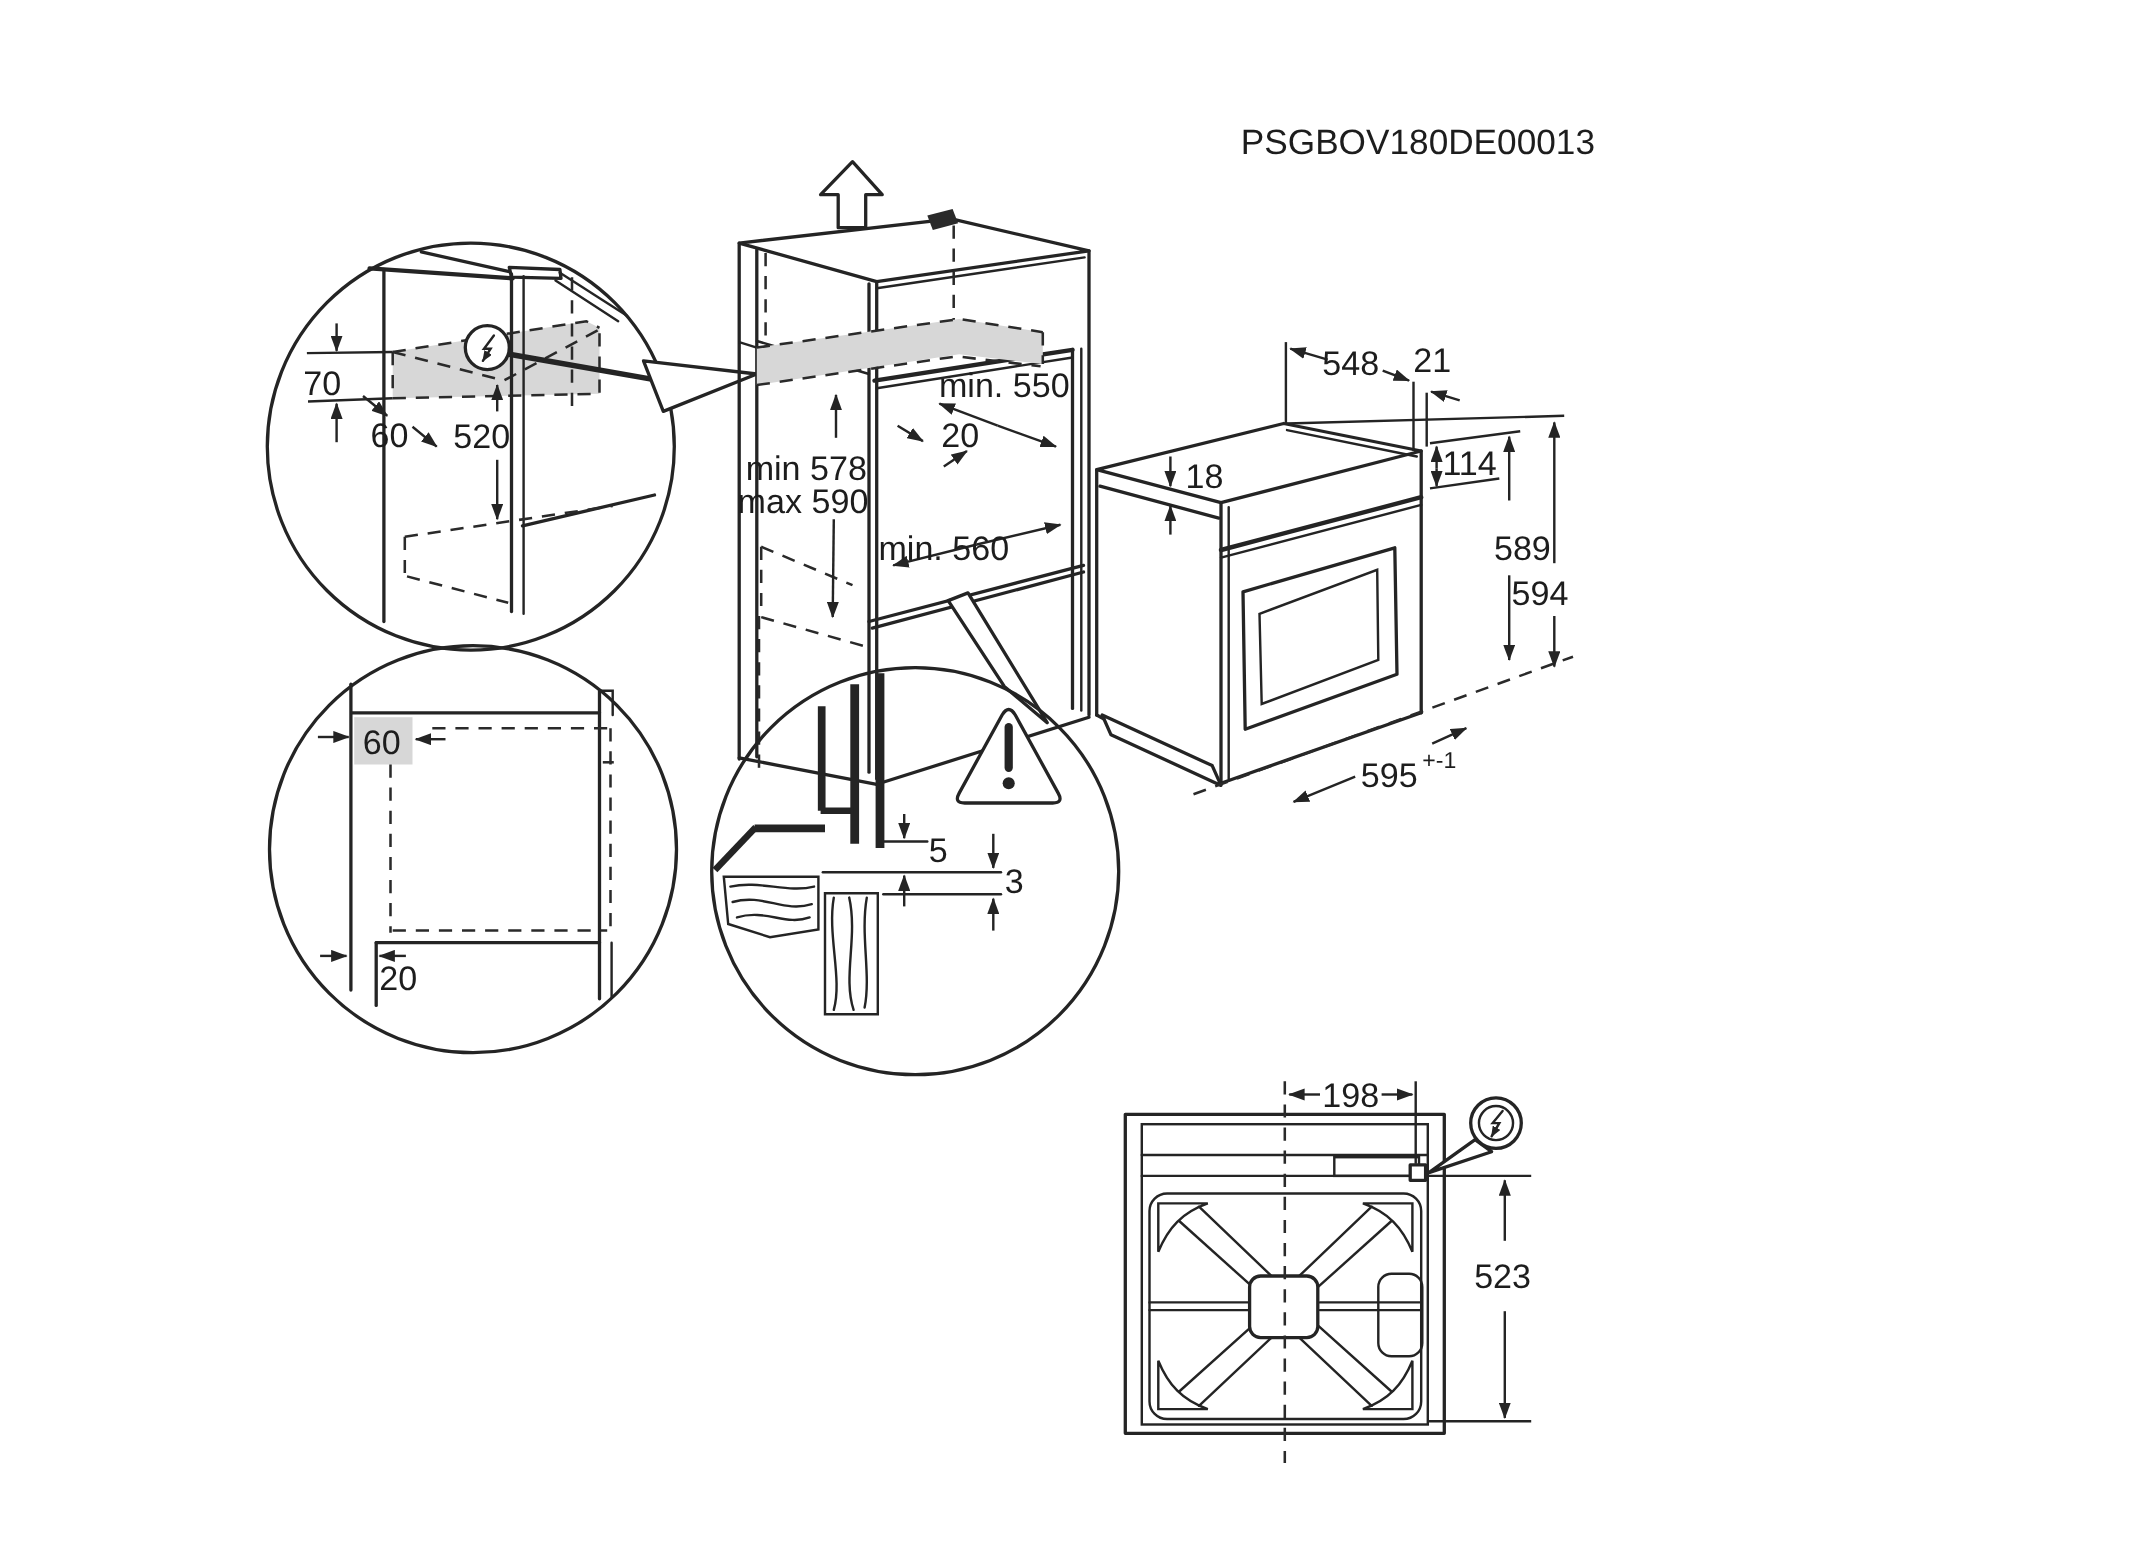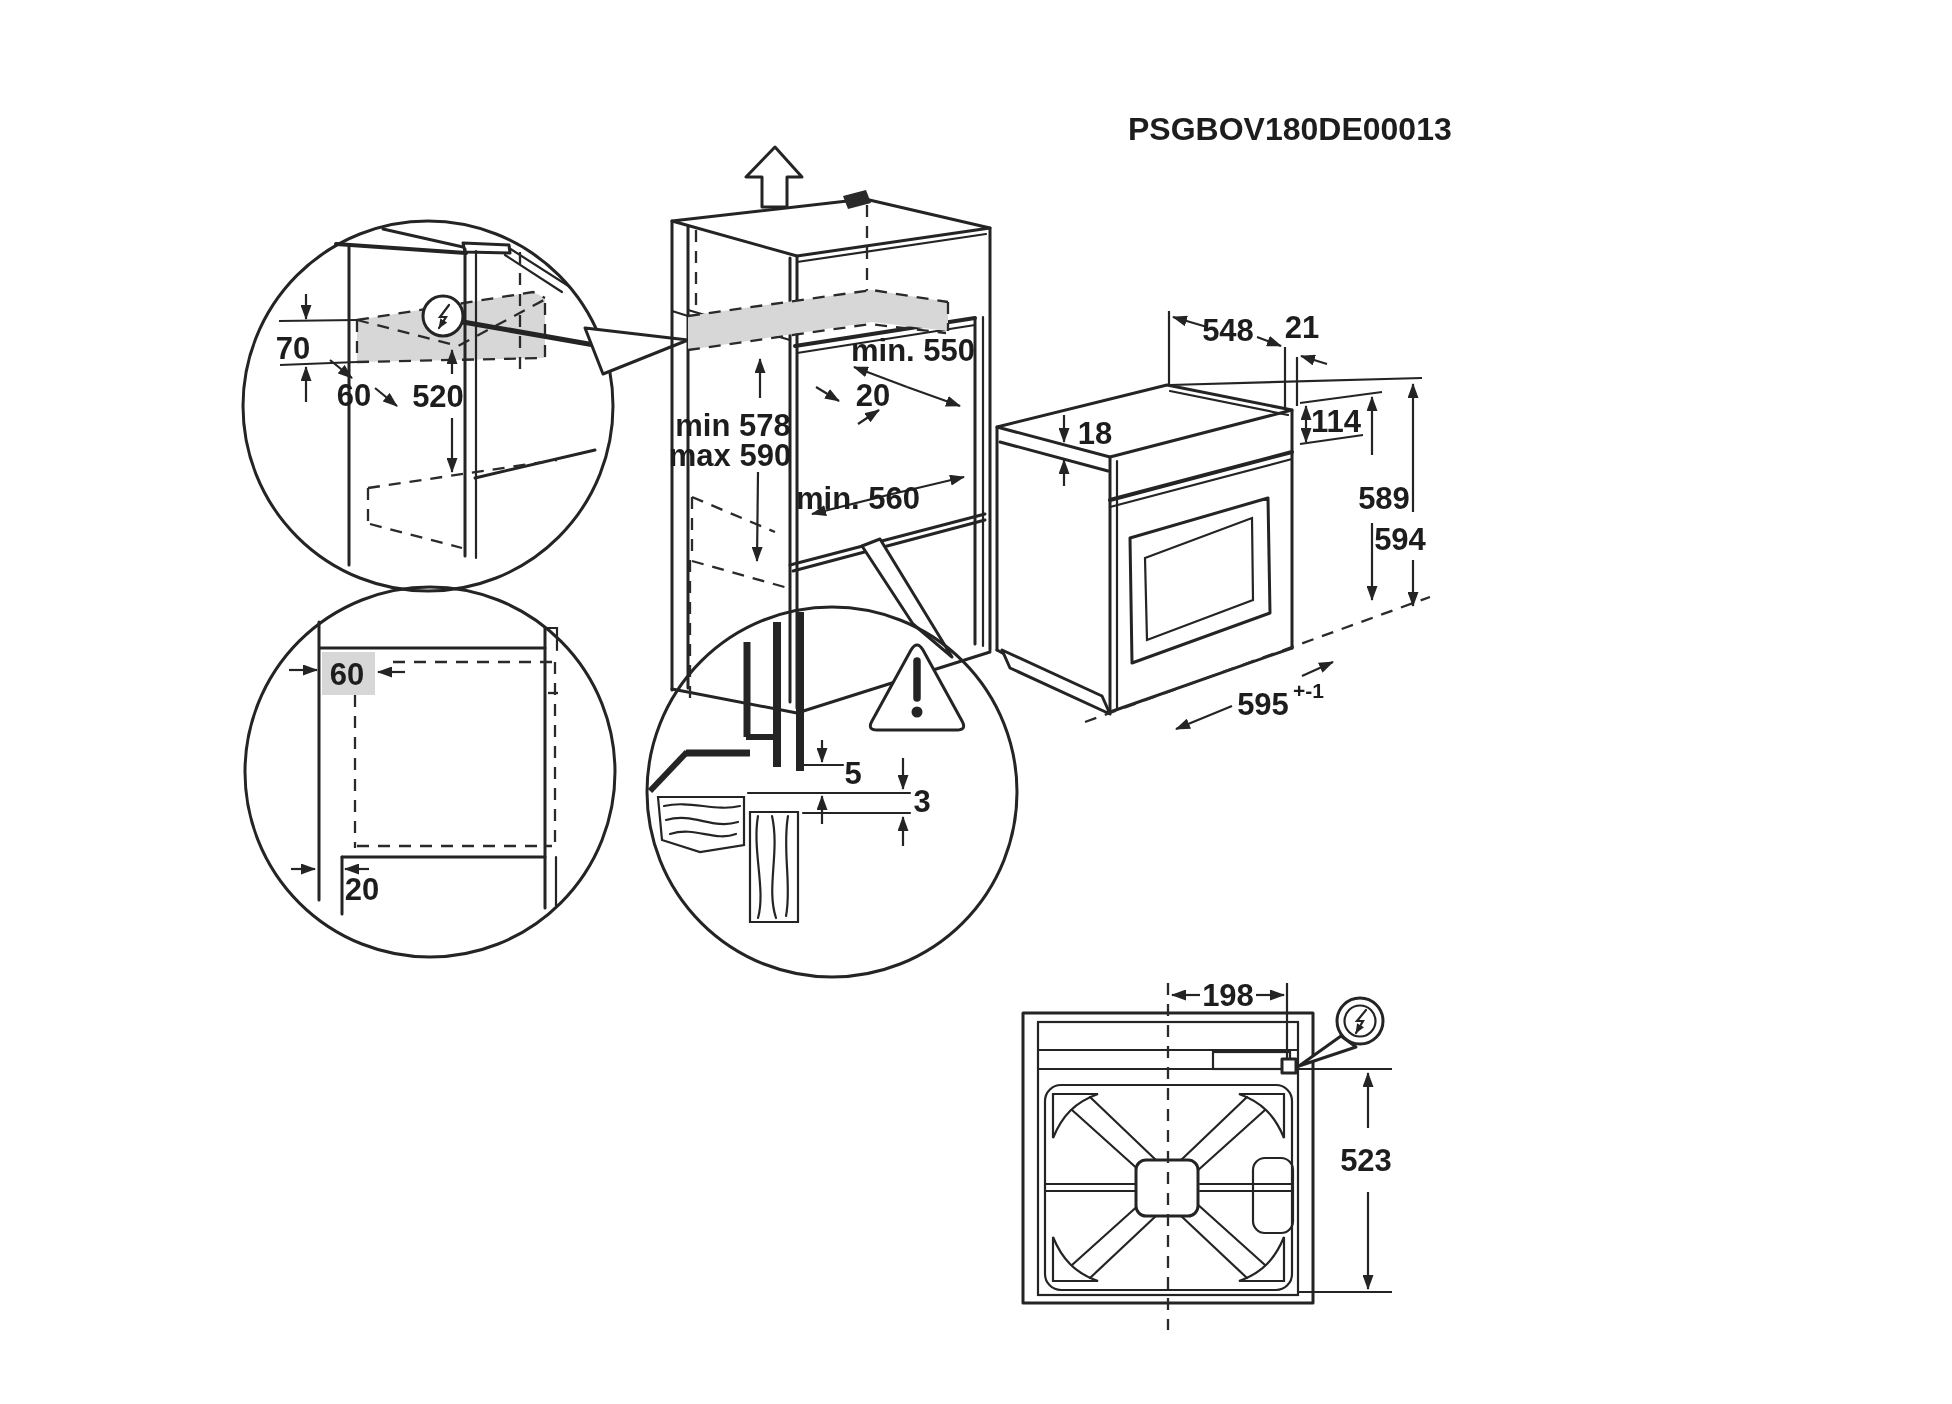--- a/index.html
+++ b/index.html
@@ -1,16 +1,16 @@
 <!DOCTYPE html>
 <html><head>
 <meta charset="utf-8">
 <style>
   html,body{margin:0;padding:0;background:#fff;}
-  #stage{position:relative;width:1952px;height:1404px;background:#fff;overflow:hidden;font-weight:bold;}
+  #stage{position:relative;width:1952px;height:1404px;background:#fff;overflow:hidden;}
   svg{position:absolute;left:0;top:0;}
   svg text{font-family:"Liberation Sans","DejaVu Sans",sans-serif;fill:#1d1d1d;}
   .t{font-size:31px;}
   .ts{font-size:21px;}
   .tpn{font-size:32px;}
   .ln{fill:none;stroke:#242424;stroke-width:3;stroke-linecap:round;stroke-linejoin:round;}
   .ln2{fill:none;stroke:#242424;stroke-width:2.2;stroke-linecap:round;}
   .thk{fill:none;stroke:#242424;stroke-width:5;stroke-linecap:round;}
   .thk2{fill:none;stroke:#242424;stroke-width:4;stroke-linecap:round;}
   .dash{fill:none;stroke:#2a2a2a;stroke-width:2.3;stroke-dasharray:12 9;stroke-linecap:butt;}

